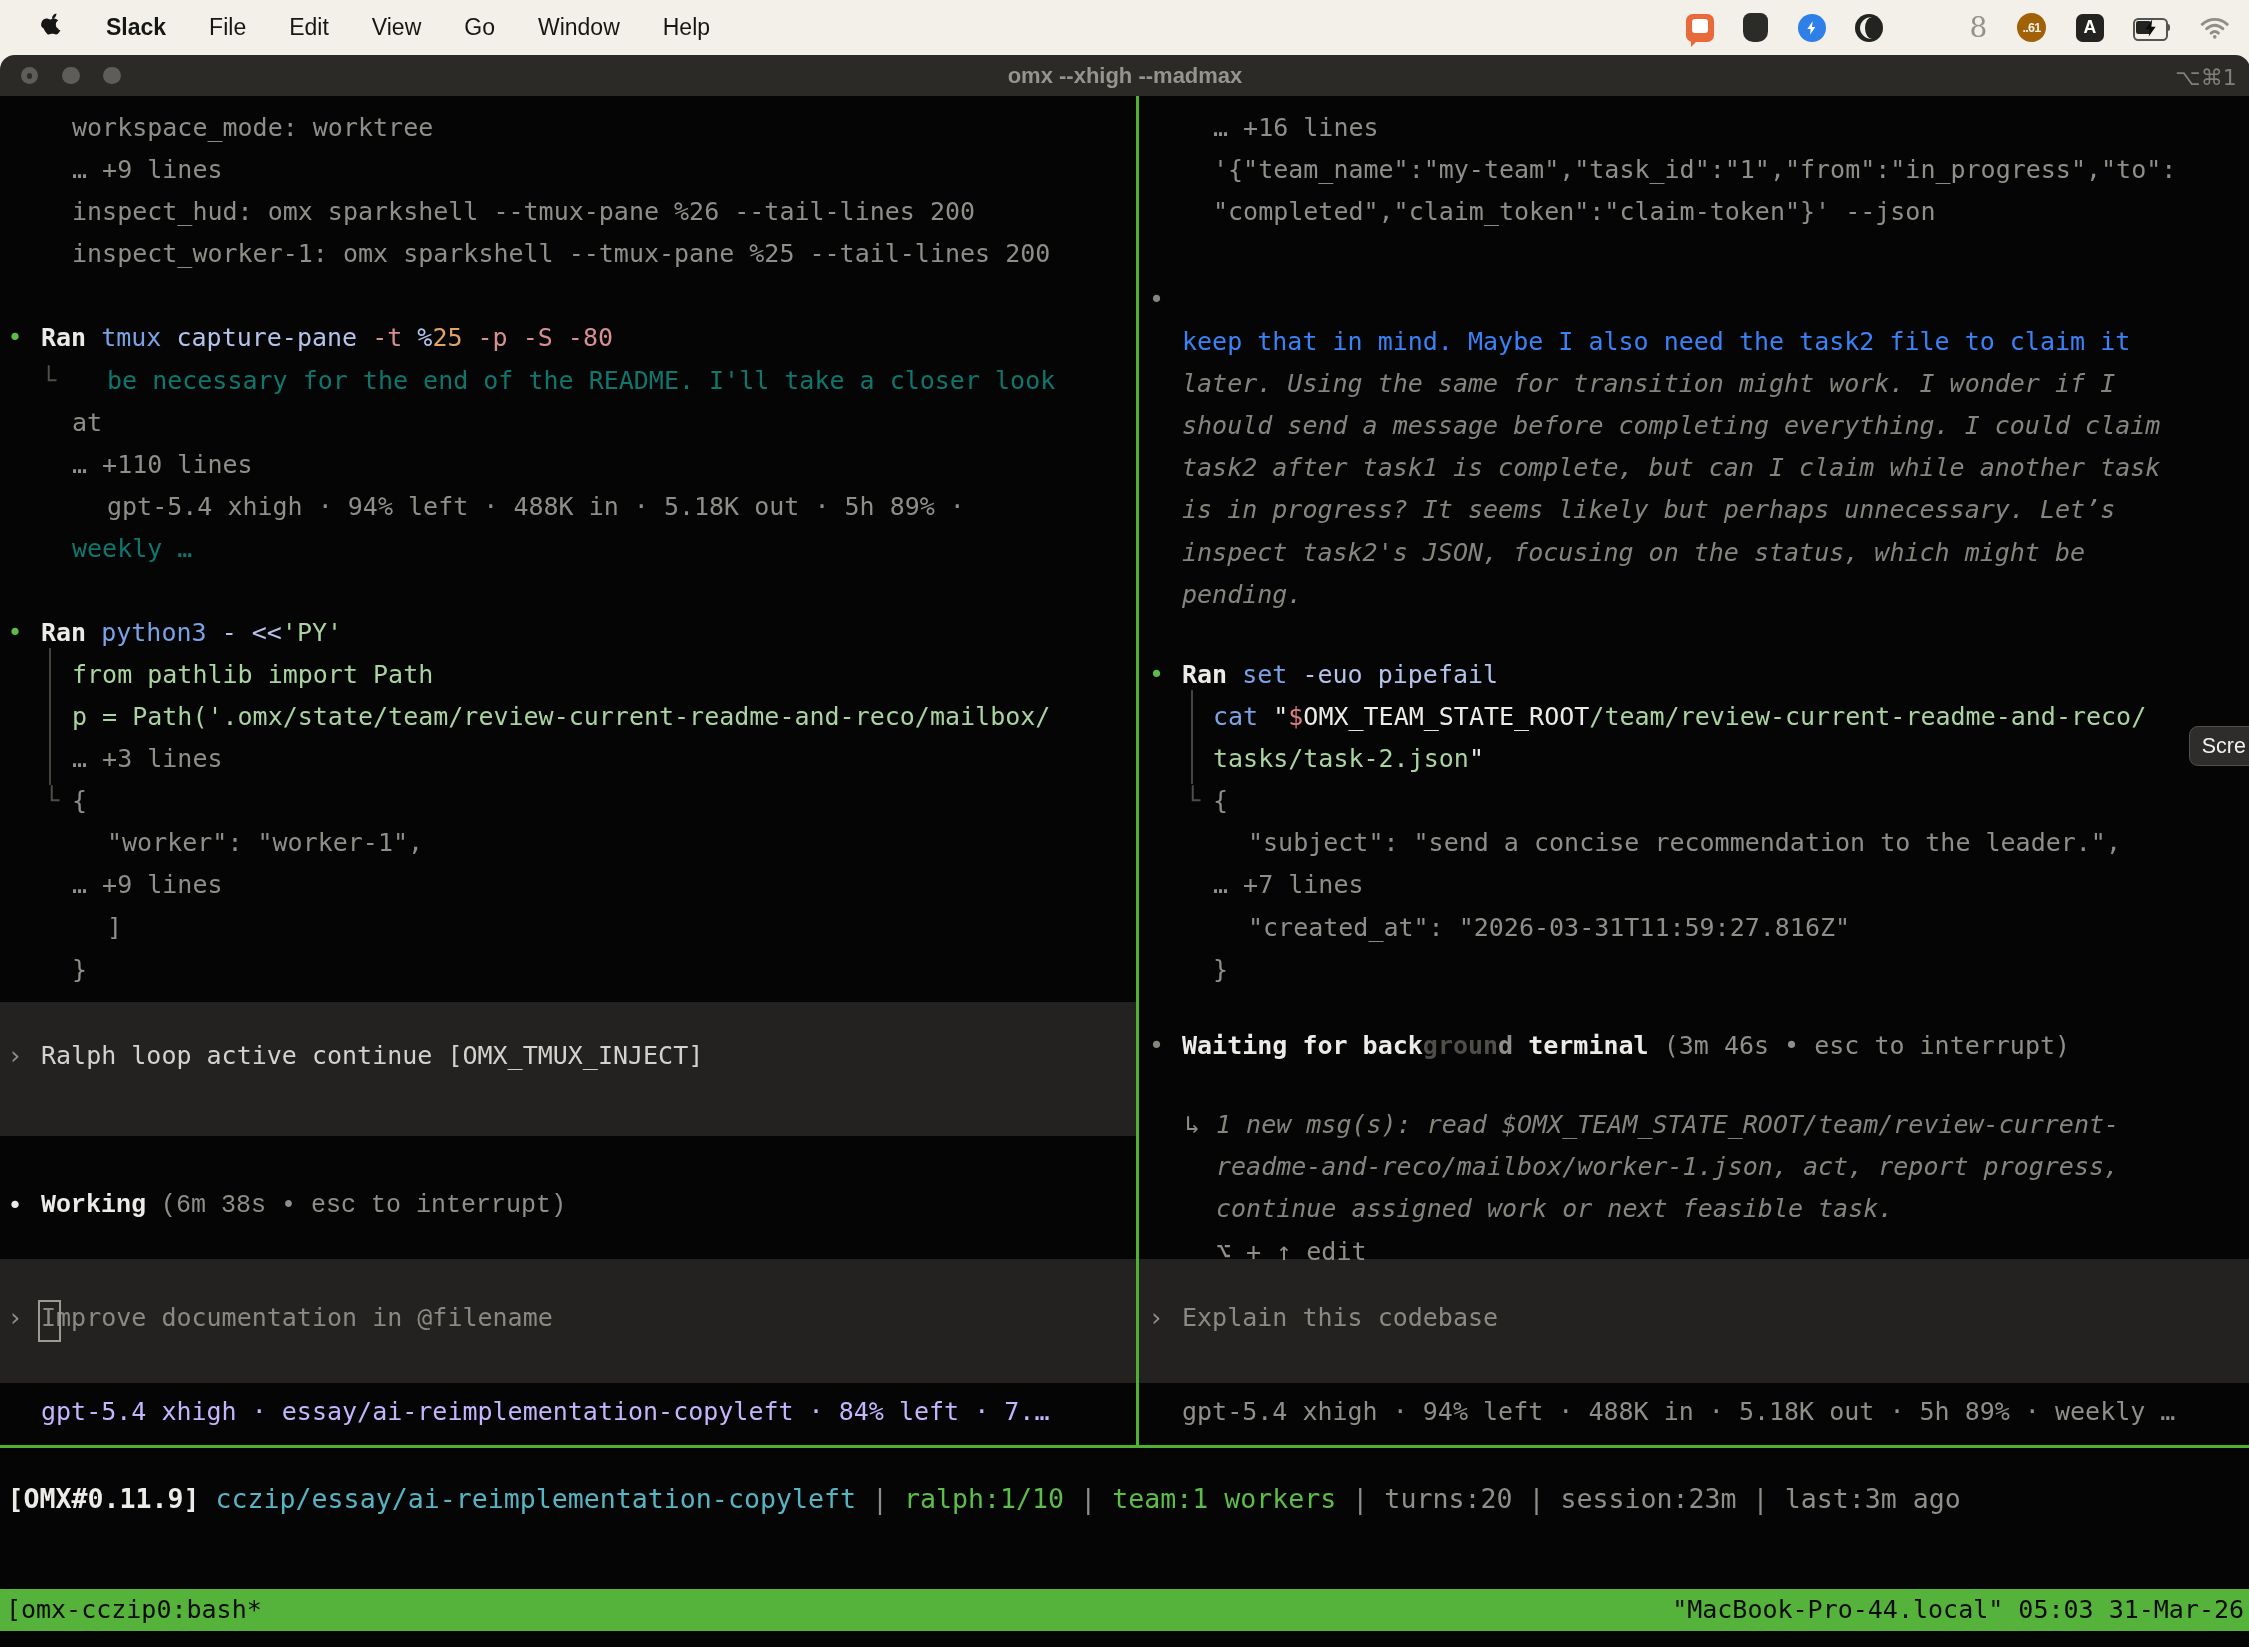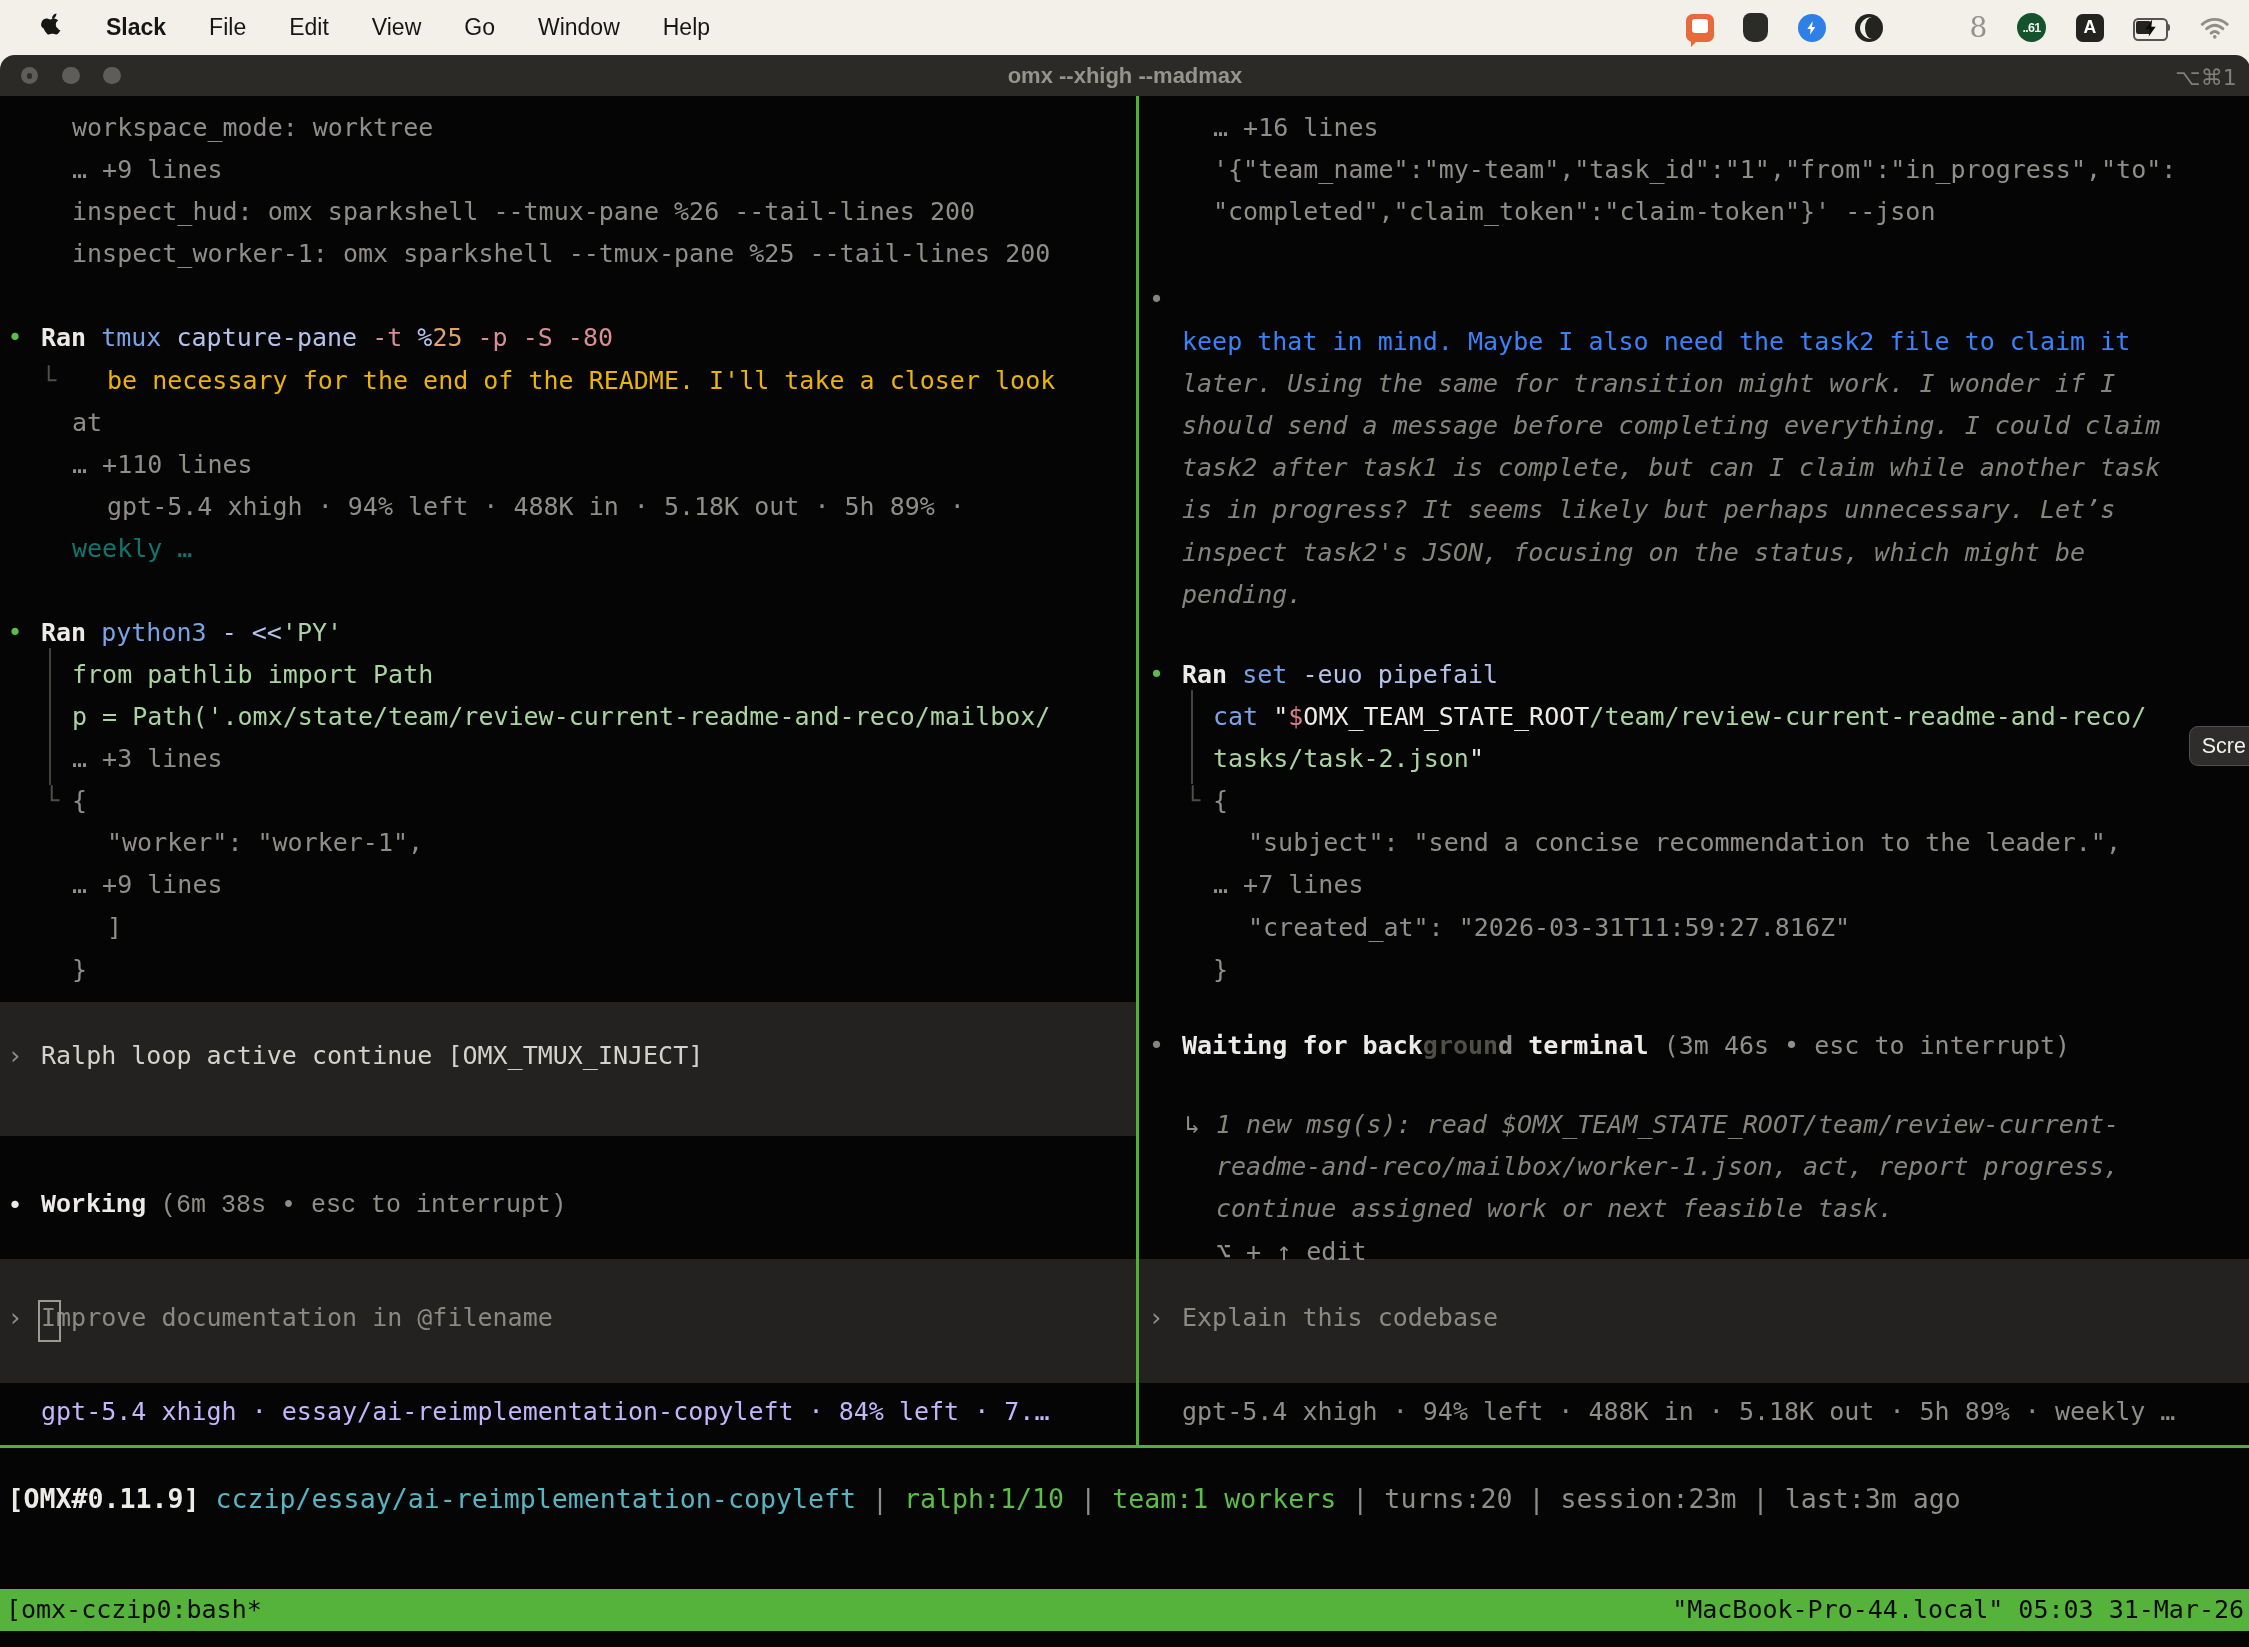--- a/index.html
+++ b/index.html
@@ -20,21 +20,21 @@
   .icon-rec .tail{position:absolute;left:5.2px;bottom:-5.2px;width:0;height:0;border-left:7.4px solid #e86a3a;border-bottom:7.4px solid transparent;}
   .icon-shield{width:25px;height:29.5px;background:#2b2b27;border-radius:7.4px 7.4px 10.3px 10.3px;display:grid;grid-template-columns:repeat(3,4.4px);grid-template-rows:repeat(3,4.4px);gap:2.2px;align-content:center;justify-content:center;}
   .icon-shield i{background:#d8d6cf;border-radius:0.7px;}
   .icon-msgr{width:28px;height:28px;border-radius:50%;background:#2e7fe8;display:flex;align-items:center;justify-content:center;}
   .icon-msgr svg{width:16px;height:16px;}
   .icon-moon{width:28px;height:28px;border-radius:50%;background:#23231f;position:relative;overflow:hidden;}
   .icon-moon .c{position:absolute;left:4.4px;top:3px;width:19px;height:22px;border-radius:50%;border-left:5.2px solid #f0efe8;}
   .icon-dots{display:grid;grid-template-columns:repeat(3,6.6px);grid-template-rows:repeat(3,6.6px);gap:3.7px;}
   .icon-dots i{border-radius:50%;}
   .icon-snake{font-family:"DejaVu Serif",serif;font-size:28px;color:#92918a;line-height:28px;}
-  .icon-timer{width:29.5px;height:29.5px;border-radius:50%;background:#14532d;color:#f2f1ea;font-size:12.5px;font-weight:700;display:flex;align-items:center;justify-content:center;letter-spacing:-0.7px;}
+  .icon-timer{width:29.5px;height:29.5px;border-radius:50%;background:#a16207;color:#f2f1ea;font-size:12.5px;font-weight:700;display:flex;align-items:center;justify-content:center;letter-spacing:-0.7px;}
   .icon-a{width:28px;height:28px;border-radius:6.6px;background:#23231f;color:#fff;font-size:17.7px;font-weight:700;display:flex;align-items:center;justify-content:center;}
   .icon-batt{position:relative;width:37px;height:19px;}
   .icon-batt .body{position:absolute;left:0;top:0;width:31px;height:19px;border:2.2px solid #55544e;border-radius:5.2px;}
   .icon-batt .fill{position:absolute;left:3px;top:3px;width:14.8px;height:13.3px;background:#23231f;border-radius:2.2px;}
   .icon-batt .nub{position:absolute;right:0;top:5.9px;width:3.7px;height:7.4px;background:#55544e;border-radius:0 2.2px 2.2px 0;}
   .icon-batt svg{position:absolute;left:7.4px;top:-1.5px;width:20.7px;height:22px;}
   .icon-wifi svg{width:29.5px;height:22px;display:block;}
 
   
   #titlebar{position:absolute;top:55px;left:0;width:100%;height:41px;background:#2b2a27;border-radius:14.8px 14.8px 0 0;}
@@ -181,21 +181,21 @@
     <div class="t-line" style="top:1295px;">
       <span class="t-part" style="left:1182px;color:#8f8e88;">gpt-5.4 xhigh · 94% left · 488K in · 5.18K out · 5h 89% · weekly …</span>
     </div>
 
     <div id="lines-root">
         <div class="t-line" style="top: 11px;"><span class="t-part" style="left: 72px;"><span style="color: rgb(143, 142, 136);">workspace_mode: worktree</span></span></div>
         <div class="t-line" style="top: 53px;"><span class="t-part" style="left: 72px;"><span style="color: rgb(143, 142, 136);">… +9 lines</span></span></div>
         <div class="t-line" style="top: 95px;"><span class="t-part" style="left: 72px;"><span style="color: rgb(143, 142, 136);">inspect_hud: omx sparkshell --tmux-pane %26 --tail-lines 200</span></span></div>
         <div class="t-line" style="top: 137px;"><span class="t-part" style="left: 72px;"><span style="color: rgb(143, 142, 136);">inspect_worker-1: omx sparkshell --tmux-pane %25 --tail-lines 200</span></span></div>
         <div class="t-line" style="top: 221px;"><span class="t-part" style="left: 7.4px;"><span style="color: rgb(92, 190, 72);">•</span></span><span class="t-part" style="left: 41px;"><span style="color: rgb(237, 235, 231); font-weight: 700;">Ran </span><span style="color: rgb(122, 163, 230);">tmux </span><span style="color: rgb(181, 194, 233);">capture-pane </span><span style="color: rgb(215, 143, 148);">-t </span><span style="color: rgb(181, 194, 233);">%</span><span style="color: rgb(223, 163, 101);">25 </span><span style="color: rgb(215, 143, 148);">-p -S -80</span></span></div>
-        <div class="t-line" style="top: 264px;"><span class="t-part" style="left: 41px;"><span style="color: rgb(80, 78, 73);">└</span></span><span class="t-part" style="left: 107px;"><span style="color: #eab308;">be necessary for the end of the README. I'll take a closer look</span></span></div>
+        <div class="t-line" style="top: 264px;"><span class="t-part" style="left: 41px;"><span style="color: rgb(80, 78, 73);">└</span></span><span class="t-part" style="left: 107px;"><span style="color: #0f766e;">be necessary for the end of the README. I'll take a closer look</span></span></div>
         <div class="t-line" style="top: 306px;"><span class="t-part" style="left: 72px;"><span style="color: rgb(143, 142, 136);">at</span></span></div>
         <div class="t-line" style="top: 348px;"><span class="t-part" style="left: 72px;"><span style="color: rgb(143, 142, 136);">… +110 lines</span></span></div>
         <div class="t-line" style="top: 390px;"><span class="t-part" style="left: 107px;"><span style="color: rgb(143, 142, 136);">gpt-5.4 xhigh · 94% left · 488K in · 5.18K out · 5h 89% ·</span></span></div>
         <div class="t-line" style="top: 432px;"><span class="t-part" style="left: 72px;"><span style="color: #0f766e;">weekly …</span></span></div>
         <div class="t-line" style="top: 516px;"><span class="t-part" style="left: 7.4px;"><span style="color: rgb(92, 190, 72);">•</span></span><span class="t-part" style="left: 41px;"><span style="color: rgb(237, 235, 231); font-weight: 700;">Ran </span><span style="color: rgb(122, 163, 230);">python3 </span><span style="color: rgb(181, 194, 233);">- </span><span style="color: rgb(181, 194, 233);">&lt;&lt;</span><span style="color: rgb(169, 212, 160);">'PY'</span></span></div>
         <div class="t-line" style="top: 558px;"><span class="t-part" style="left: 72px;"><span style="color: rgb(169, 212, 160);">from pathlib import Path</span></span></div>
         <div class="t-line" style="top: 600px;"><span class="t-part" style="left: 72px;"><span style="color: rgb(169, 212, 160);">p = Path('.omx/state/team/review-current-readme-and-reco/mailbox/</span></span></div>
         <div class="t-line" style="top: 642px;"><span class="t-part" style="left: 72px;"><span style="color: rgb(143, 142, 136);">… +3 lines</span></span></div>
         <div class="t-line" style="top: 684px;"><span class="t-part" style="left: 44px;"><span style="color: rgb(80, 78, 73);">└ </span></span><span class="t-part" style="left: 72px;"><span style="color: rgb(143, 142, 136);">{</span></span></div>
         <div class="t-line" style="top: 726px;"><span class="t-part" style="left: 107px;"><span style="color: rgb(143, 142, 136);">"worker": "worker-1",</span></span></div>

